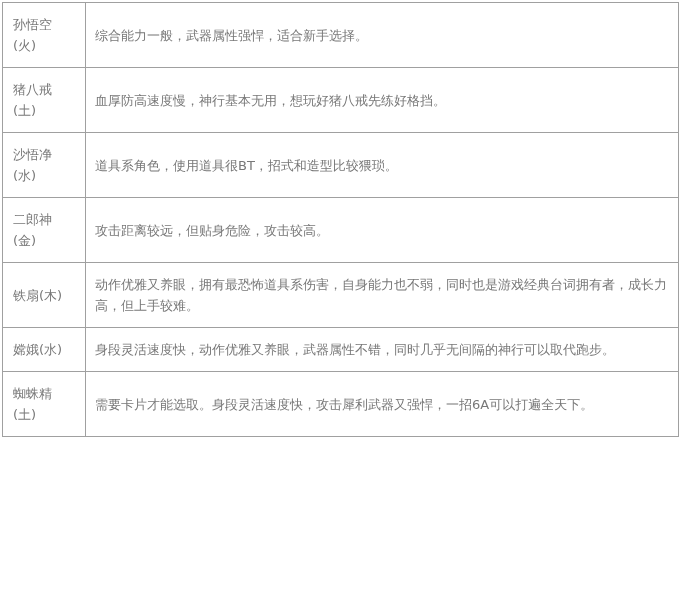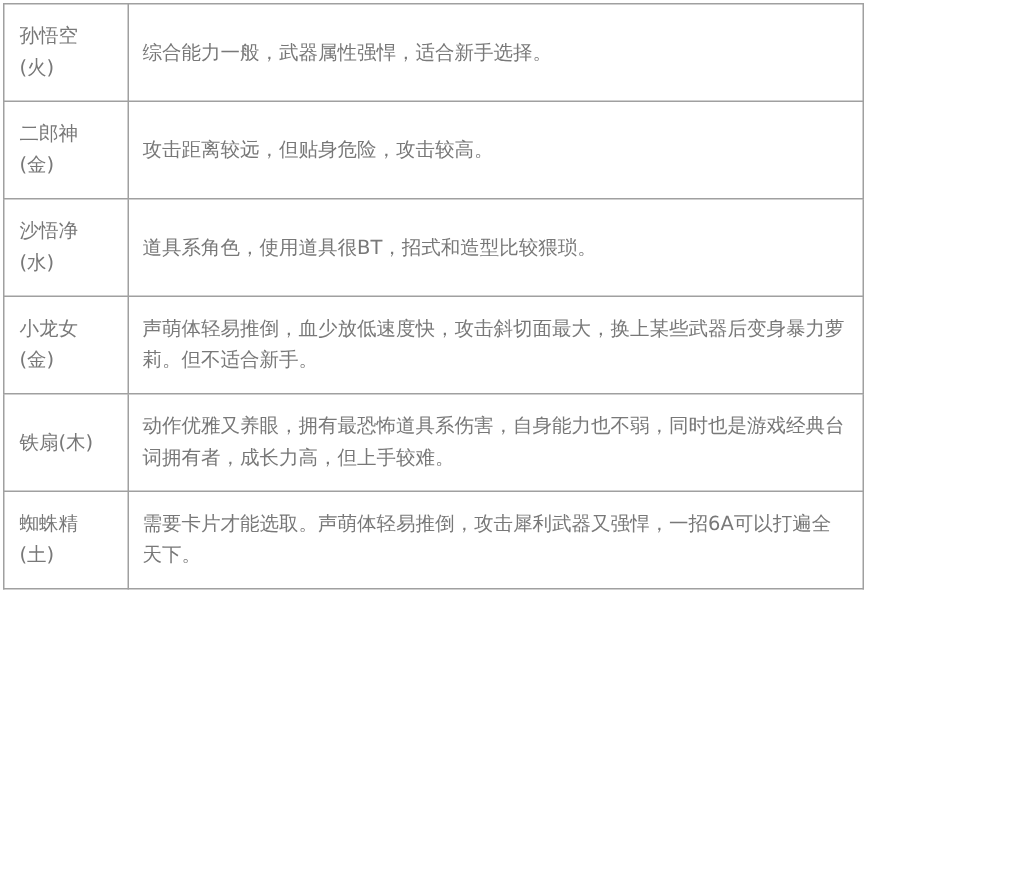--- a/index.html
+++ b/index.html
@@ -9,21 +9,21 @@
   }
   body {
     width: 681px;
     height: 589px;
     overflow: hidden;
     font-family: "DejaVu Sans", "Liberation Sans", sans-serif;
   }
   .char-table {
     border-collapse: collapse;
     table-layout: fixed;
-    width: 574px;
+    width: 677px;
     margin: 2px 0 0 2px;
     font-size: 13px;
     color: #787878;
   }
   .char-table td {
     border: 1px solid #a0a0a0;
     vertical-align: middle;
     line-height: 21px;
     padding: 11px 8px 11px 10px;
     word-break: break-all;
@@ -40,37 +40,41 @@
 <body>
 
 <table class="char-table">
   <tbody>
     <tr>
       <td class="name-cell">孙悟空
 (火)</td>
       <td class="desc-cell">综合能力一般，武器属性强悍，适合新手选择。</td>
     </tr>
     <tr>
-      <td class="name-cell">二郎神
-(金)</td>
-      <td class="desc-cell">攻击距离较远，但贴身危险，攻击较高。</td>
+      <td class="name-cell">猪八戒
+(土)</td>
+      <td class="desc-cell">血厚防高速度慢，神行基本无用，想玩好猪八戒先练好格挡。</td>
     </tr>
     <tr>
       <td class="name-cell">沙悟净
 (水)</td>
       <td class="desc-cell">道具系角色，使用道具很BT，招式和造型比较猥琐。</td>
     </tr>
     <tr>
-      <td class="name-cell">小龙女
+      <td class="name-cell">二郎神
 (金)</td>
-      <td class="desc-cell">声萌体轻易推倒，血少放低速度快，攻击斜切面最大，换上某些武器后变身暴力萝莉。但不适合新手。</td>
+      <td class="desc-cell">攻击距离较远，但贴身危险，攻击较高。</td>
     </tr>
     <tr>
       <td class="name-cell">铁扇(木)</td>
       <td class="desc-cell">动作优雅又养眼，拥有最恐怖道具系伤害，自身能力也不弱，同时也是游戏经典台词拥有者，成长力高，但上手较难。</td>
     </tr>
     <tr>
+      <td class="name-cell">嫦娥(水)</td>
+      <td class="desc-cell">身段灵活速度快，动作优雅又养眼，武器属性不错，同时几乎无间隔的神行可以取代跑步。</td>
+    </tr>
+    <tr>
       <td class="name-cell">蜘蛛精
 (土)</td>
-      <td class="desc-cell">需要卡片才能选取。声萌体轻易推倒，攻击犀利武器又强悍，一招6A可以打遍全天下。</td>
+      <td class="desc-cell">需要卡片才能选取。身段灵活速度快，攻击犀利武器又强悍，一招6A可以打遍全天下。</td>
     </tr>
   </tbody>
 </table>
 
 </body></html>

